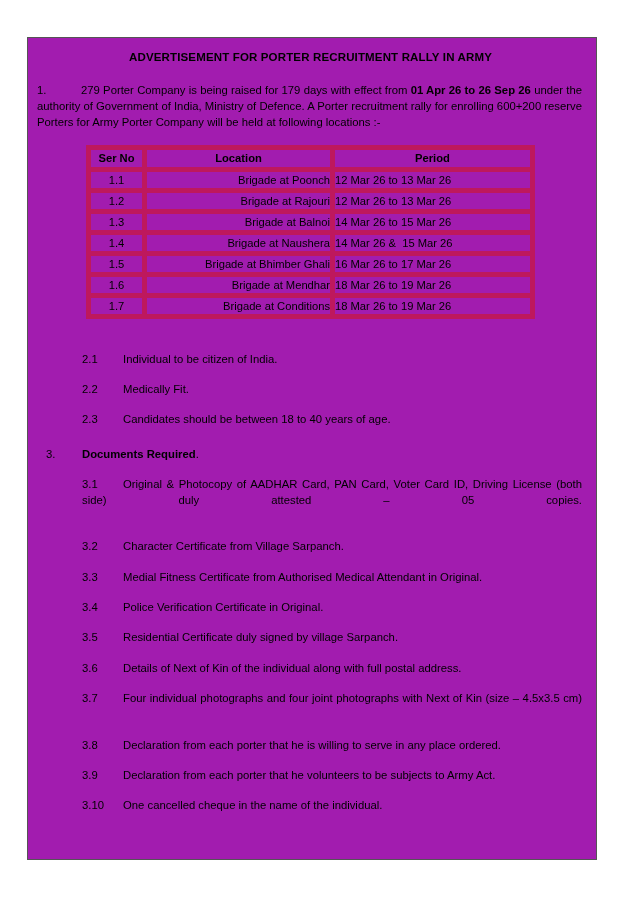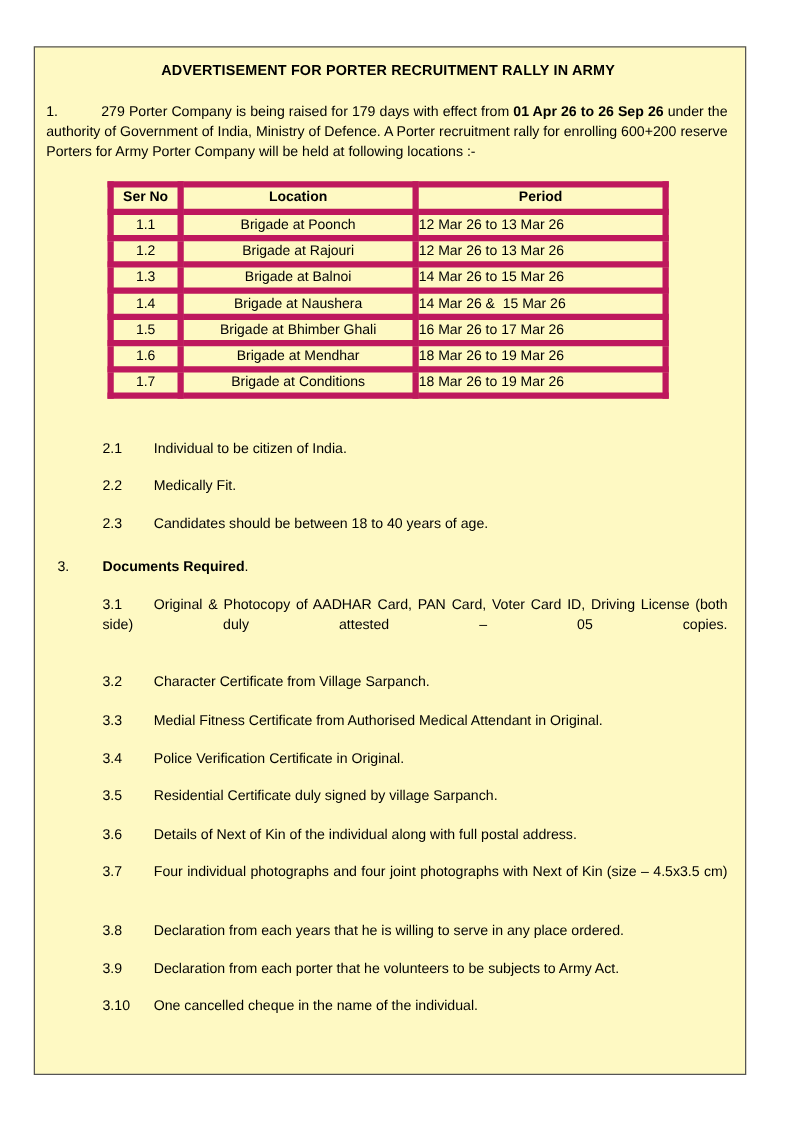--- a/index.html
+++ b/index.html
@@ -17,21 +17,21 @@
   }
 
   .page {
     position: absolute;
     left: 27px;
     top: 37px;
     width: 570px;
     height: 823px;
     border: 1px solid #555555;
     box-sizing: border-box;
-    background: #fef9c3;
+    background: #a21caf;
     overflow: hidden;
   }
 
   .page-inner {
     padding: 13px 12px 0 9px;
   }
 
   
   .doc-title {
     text-align: center;
@@ -77,21 +77,21 @@
   table.rally-table th {
     font-weight: bold;
     text-align: center;
     height: 15px;
   }
   col.c-ser   { width: 56px; }
   col.c-loc   { width: 188px; }
   col.c-per   { width: 200px; }
 
   td.ser { text-align: center; }
-  td.loc { text-align: center; padding-left: 6px; }
+  td.loc { text-align: right; padding-left: 6px; }
   td.per { text-align: left; padding-left: 6px; white-space: pre; }
 
   
   .section {
     margin-top: 18px;
   }
   .section-head {
     font-size: 11.3px;
     line-height: 16px;
     margin: 0 0 0 0;
@@ -213,21 +213,21 @@
           <p class="sub-item"><span class="snum">3.3</span><span>Medial Fitness Certificate from Authorised Medical Attendant in Original.</span></p>
           <div class="gap-sm"></div>
           <p class="sub-item"><span class="snum">3.4</span><span>Police Verification Certificate in Original.</span></p>
           <div class="gap-sm"></div>
           <p class="sub-item"><span class="snum">3.5</span><span>Residential Certificate duly signed by village Sarpanch.</span></p>
           <div class="gap-sm"></div>
           <p class="sub-item"><span class="snum">3.6</span><span>Details of Next of Kin of the individual along with full postal address.</span></p>
           <div class="gap-sm"></div>
           <p class="sub-item justified"><span class="snum">3.7</span><span>Four individual photographs and four joint photographs with Next of Kin (size – 4.5x3.5 cm)</span></p>
           <div class="gap-sm"></div>
-          <p class="sub-item"><span class="snum">3.8</span><span>Declaration from each years that he is willing to serve in any place ordered.</span></p>
+          <p class="sub-item"><span class="snum">3.8</span><span>Declaration from each porter that he is willing to serve in any place ordered.</span></p>
           <div class="gap-sm"></div>
           <p class="sub-item"><span class="snum">3.9</span><span>Declaration from each porter that he volunteers to be subjects to Army Act.</span></p>
           <div class="gap-sm"></div>
           <p class="sub-item"><span class="snum">3.10</span><span>One cancelled cheque in the name of the individual.</span></p>
         </div>
       </div>
 
   </div>
 </div>
 

